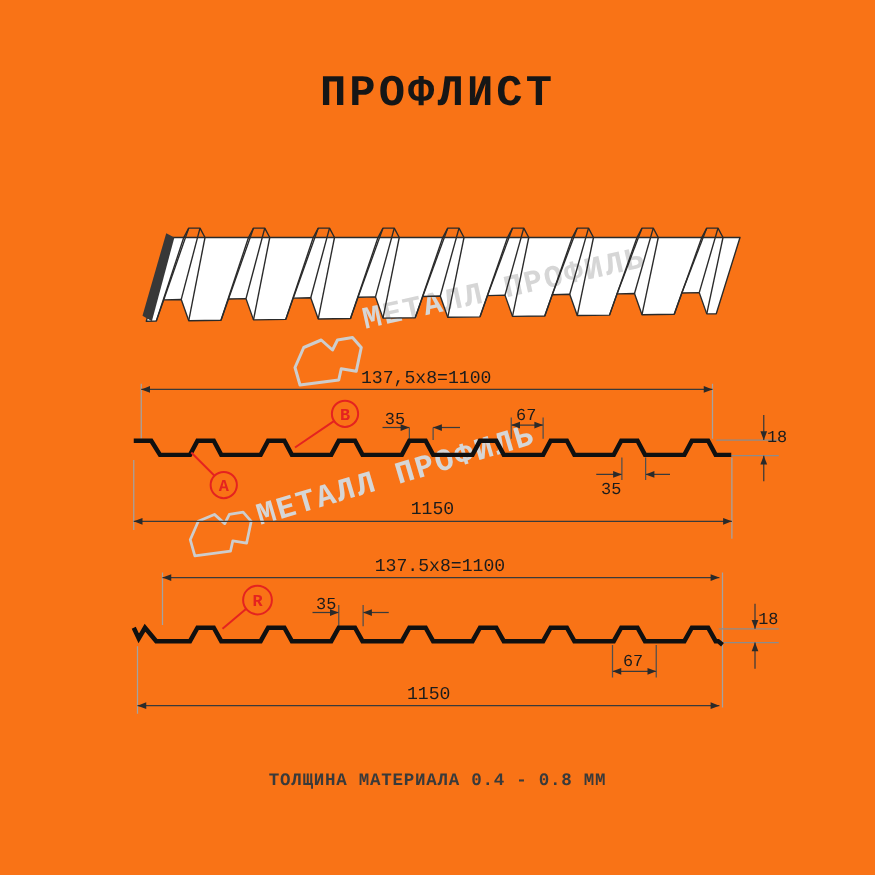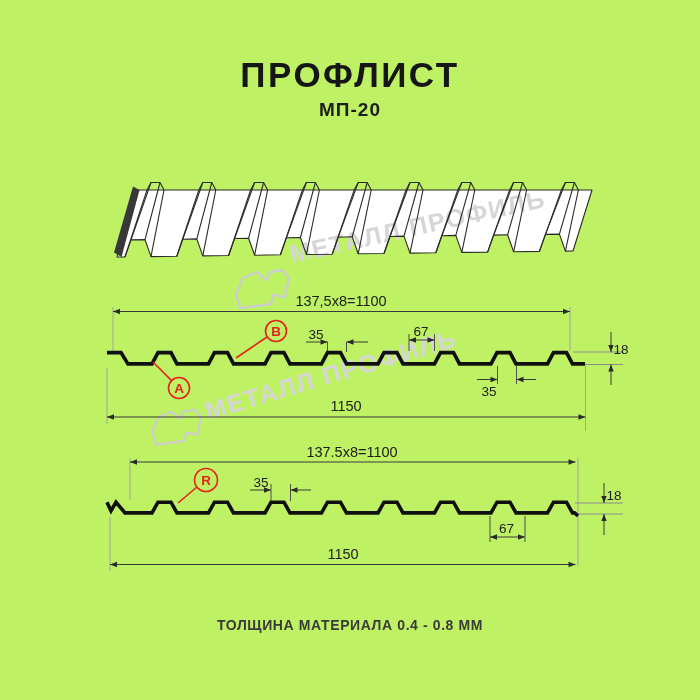--- a/index.html
+++ b/index.html
@@ -1,17 +1,17 @@
 <!DOCTYPE html>
 <html style="--accent-red: #e42320; --wm-color: #d6d6d6;"><head>
 <meta charset="utf-8">
 <style>
   html,body{margin:0;padding:0;background:#fff;}
-  #stage{position:relative;width:700px;height:700px;background:#bef264;overflow:hidden;
-         font-family:Liberation Sans, sans-serif;}
+  #stage{position:relative;width:700px;height:700px;background:#f97316;overflow:hidden;
+         font-family:Liberation Mono, monospace;}
   .title{position:absolute;left:0;top:55px;width:700px;text-align:center;
          font-size:35px;font-weight:700;letter-spacing:2.5px;color:#161616;}
   .subtitle{position:absolute;left:0;top:99px;width:700px;text-align:center;
          font-size:19px;font-weight:700;letter-spacing:1px;color:#1d1d1d;}
   .footer{position:absolute;left:0;top:617px;width:700px;text-align:center;
          font-size:14px;font-weight:700;letter-spacing:0.6px;color:#3a3a3a;}
   svg{position:absolute;left:0;top:0;}
   .e{stroke:#a3a3a3;stroke-width:1;}
   .d{stroke:#3a3a3a;stroke-width:1;}
   .t{stroke:#4f4f4f;stroke-width:1;}
@@ -25,21 +25,20 @@
   .dim-lg{fill:#1c1c1c;font-size:14.5px;text-anchor:middle;}
   .dim-s{fill:#1c1c1c;font-size:13.5px;text-anchor:start;}
   .wm-text{fill:var(--wm-color,#d6d6d6);font-size:25px;font-weight:700;letter-spacing:1.5px;}
   .wm-logo{stroke:#cdcdcd;stroke-width:2.4;fill:none;stroke-linejoin:round;}
 </style>
 </head>
 <body>
 
 <div id="stage">
   <div class="title">ПРОФЛИСТ</div>
-  <div class="subtitle">МП-20</div>
 
   <svg width="700" height="700" viewBox="0 0 700 700">
 
     <g id="g-sheet-fill">
         <path d="M117,257 L125,256.9 L131,239.9 L145,239.6 L151,256.6 L176.8,256.2 L182.8,239.2 L196.8,238.9 L202.8,255.9 L228.6,255.5 L234.6,238.5 L248.6,238.2 L254.6,255.2 L280.4,254.8 L286.4,237.8 L300.4,237.5 L306.4,254.5 L332.2,254.2 L338.2,237.2 L352.2,236.8 L358.2,253.8 L384,253.5 L390,236.5 L404,236.1 L410,253.1 L435.79999999999995,252.8 L441.79999999999995,235.8 L455.79999999999995,235.4 L461.79999999999995,252.4 L487.59999999999997,252.1 L493.59999999999997,235.1 L507.59999999999997,234.8 L513.5999999999999,251.8 L539.4,251.4 L545.4,234.4 L559.4,234.1 L565.4,251.1 L573,251.0 L592,190 L138,190 Z" fill="#ffffff" stroke="none"></path>
       </g>
 
     <g>
       <g transform="translate(226,266)">
         <path class="wm-logo" d="M10,28 L17,12 L31,6 L40,14 L44,6 L56,4 L63,12 L59,31 L47,29 L45,38 L14,42 Z"></path>

